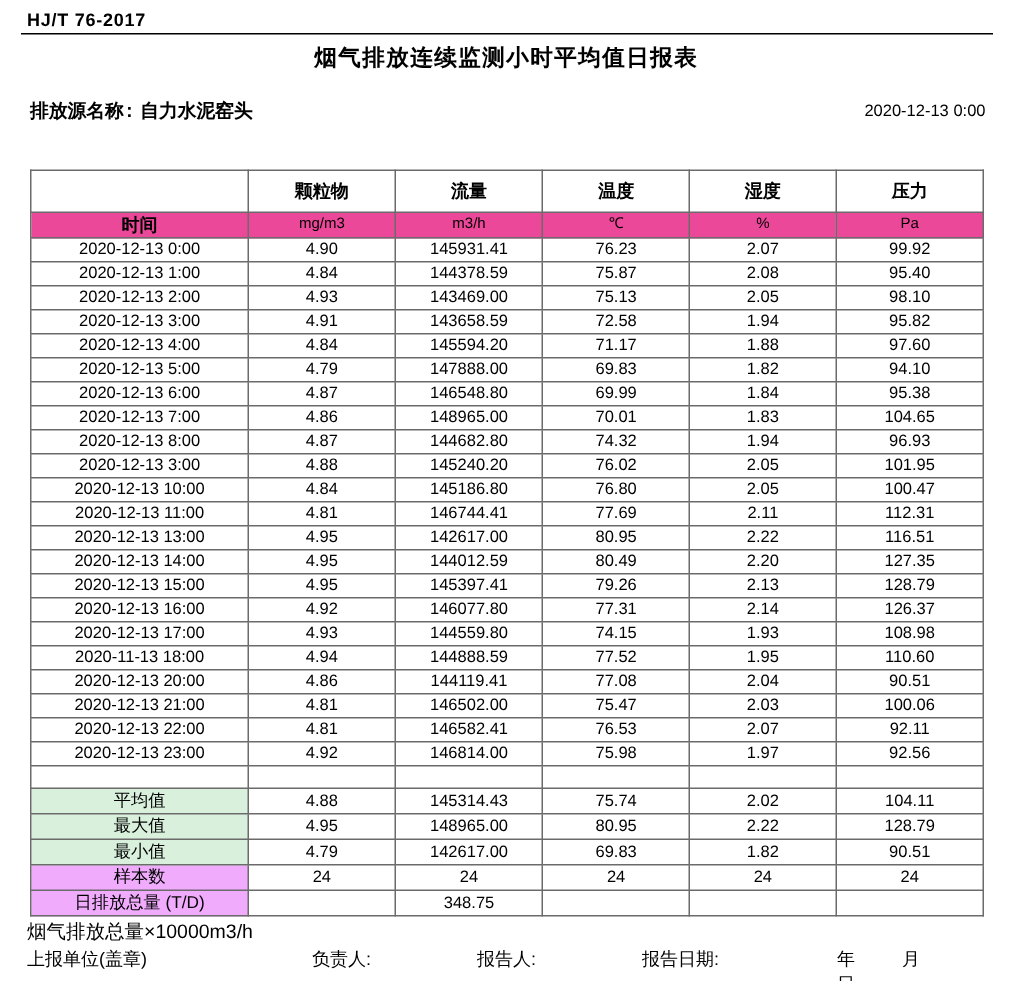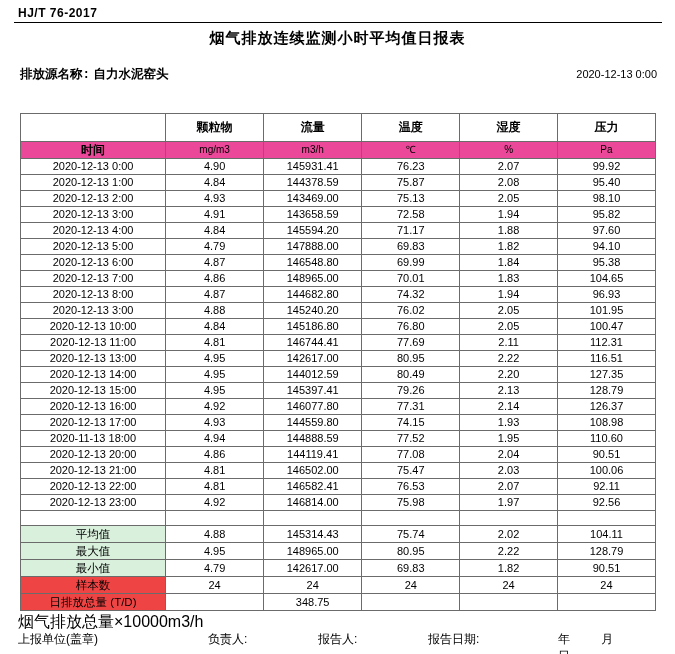--- a/index.html
+++ b/index.html
@@ -97,28 +97,28 @@
   }
   td.empty-corner { border: 1px solid #6b6b6b; }
   tr.data td { font-size: 11px; }
   tr.blank td { height: 14px; }
   tr.summary td { height: 16px; line-height: 16px; }
   tr.summary td.label {
     background: #d8f0dc;
     font-size: 11.5px;
   }
   tr.total td.label {
-    background: #ef4444;
+    background: #f0abfc;
     font-size: 11.5px;
   }
   .footer-note {
     position: absolute;
     left: 18px;
     top: 612px;
-    font-size: 16px;
+    font-size: 13px;
   }
   .footer-line {
     position: absolute;
     left: 18px;
     top: 631px;
     width: 640px;
     font-size: 12px;
     display: flex;
   }
   .footer-line .f1 { width: 190px; }

